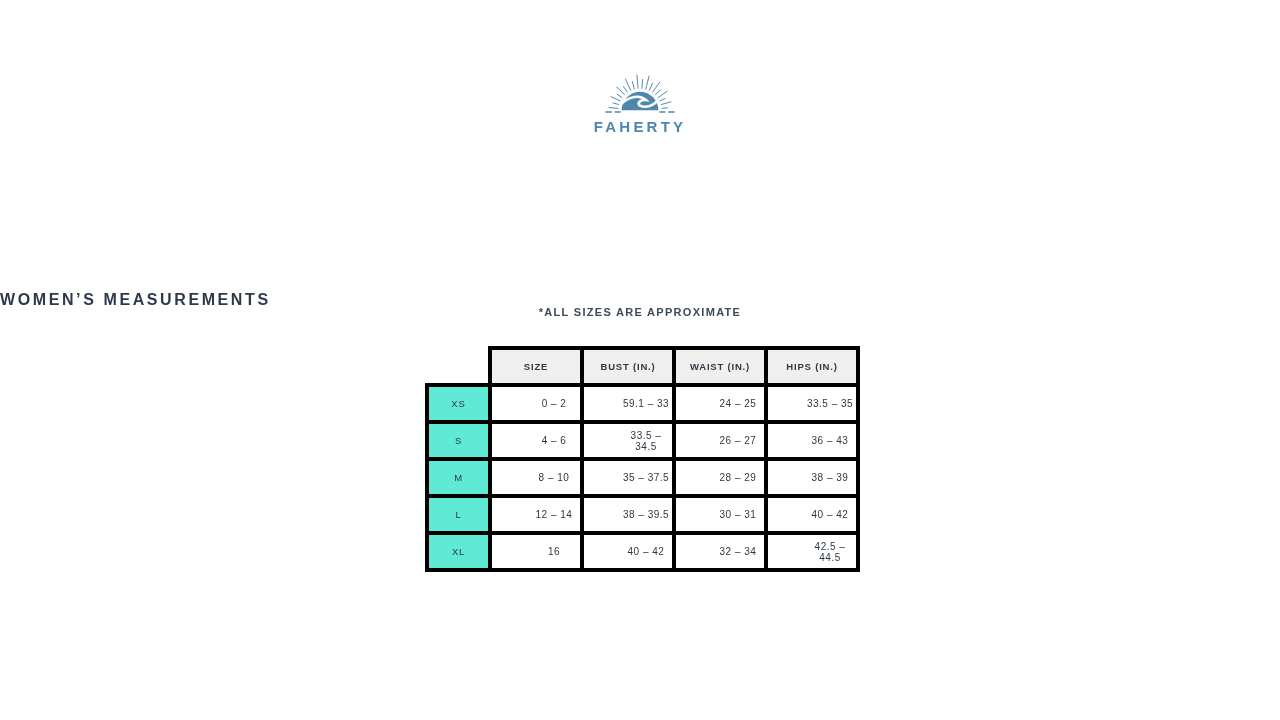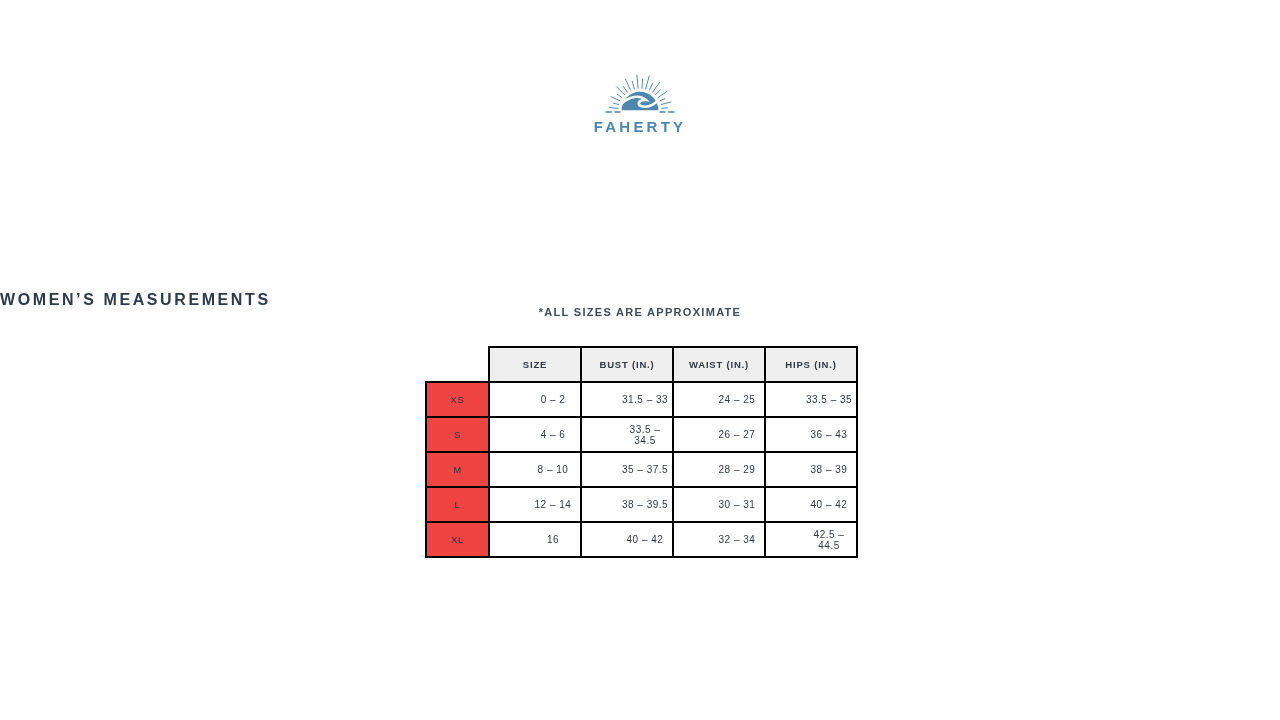--- a/index.html
+++ b/index.html
@@ -26,30 +26,30 @@
   .page-subtitle {
     position:absolute; top:306px; left:0; width:100%;
     text-align:center; font-size:11px; font-weight:600;
     letter-spacing:1.3px; color:#3e4a57;
   }
   table.size-table {
     position:absolute; top:346px; left:425px;
     border-collapse:collapse; table-layout:fixed;
   }
   .size-table th, .size-table td {
-    border:2px solid #000000; text-align:center; vertical-align:middle;
+    border:4px solid #000000; text-align:center; vertical-align:middle;
     padding:0; height:33px;
   }
   .size-table thead th {
     background:#efefef; font-size:9.5px; font-weight:700;
     letter-spacing:0.8px; color:#2f3743;
   }
   .size-table thead th.corner { border:none; background:transparent; }
   .size-table tbody th {
-    background:#ef4444; font-size:9.5px; font-weight:400;
+    background:#5eead4; font-size:9.5px; font-weight:400;
     letter-spacing:0.8px; color:#2f3743;
   }
   .size-table tbody td {
     background:#ffffff; font-size:10px; font-weight:400;
     letter-spacing:0.5px; color:#2f3743;padding-left:36px;
   }
   .col-label { width:63px; }
   .col-data  { width:92px; }
 </style>
 </head>
@@ -82,21 +82,21 @@
       <th>SIZE</th>
       <th>BUST (IN.)</th>
       <th>WAIST (IN.)</th>
       <th>HIPS (IN.)</th>
     </tr>
   </thead>
   <tbody>
     <tr>
       <th>XS</th>
       <td>0 – 2</td>
-      <td>31.5 – 33</td>
+      <td>59.1 – 33</td>
       <td>24 – 25</td>
       <td>33.5 – 35</td>
     </tr>
     <tr>
       <th>S</th>
       <td>4 – 6</td>
       <td>33.5 – 34.5</td>
       <td>26 – 27</td>
       <td>36 – 43</td>
     </tr>

